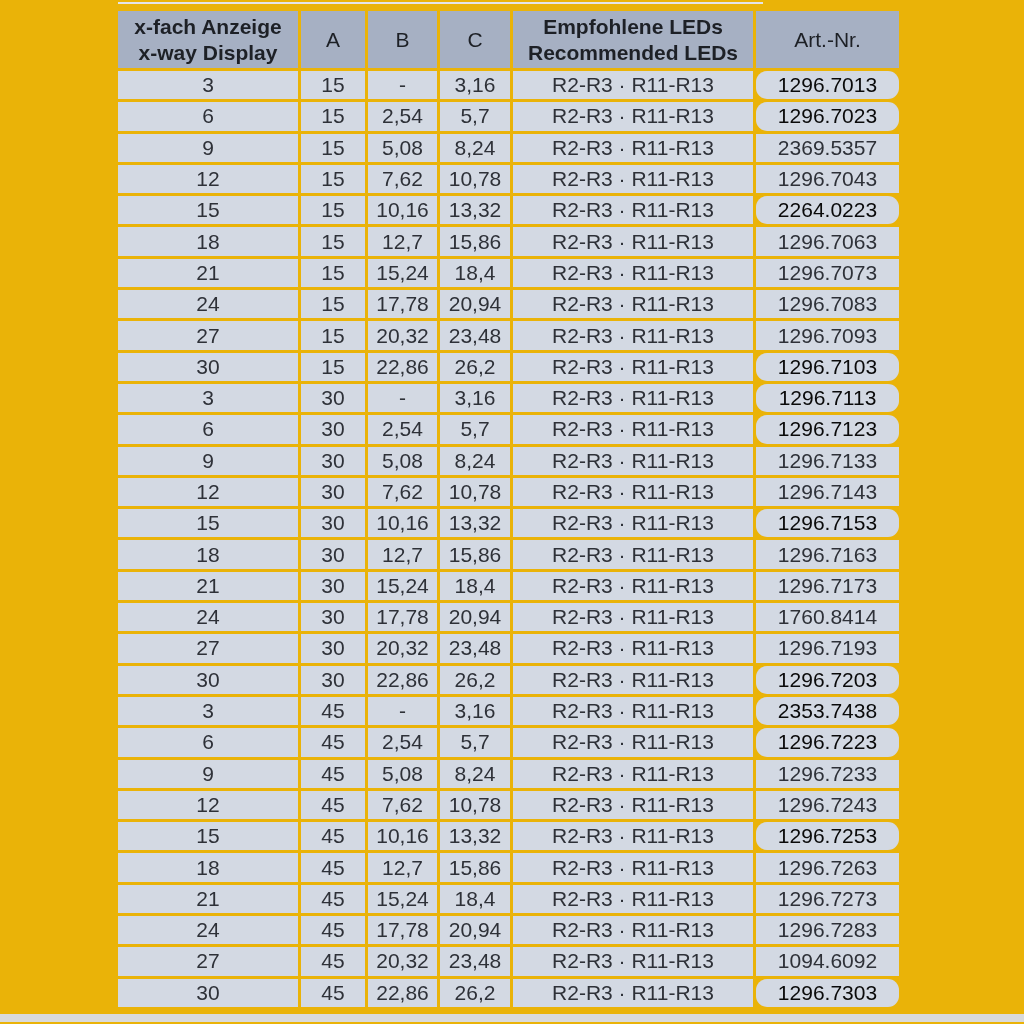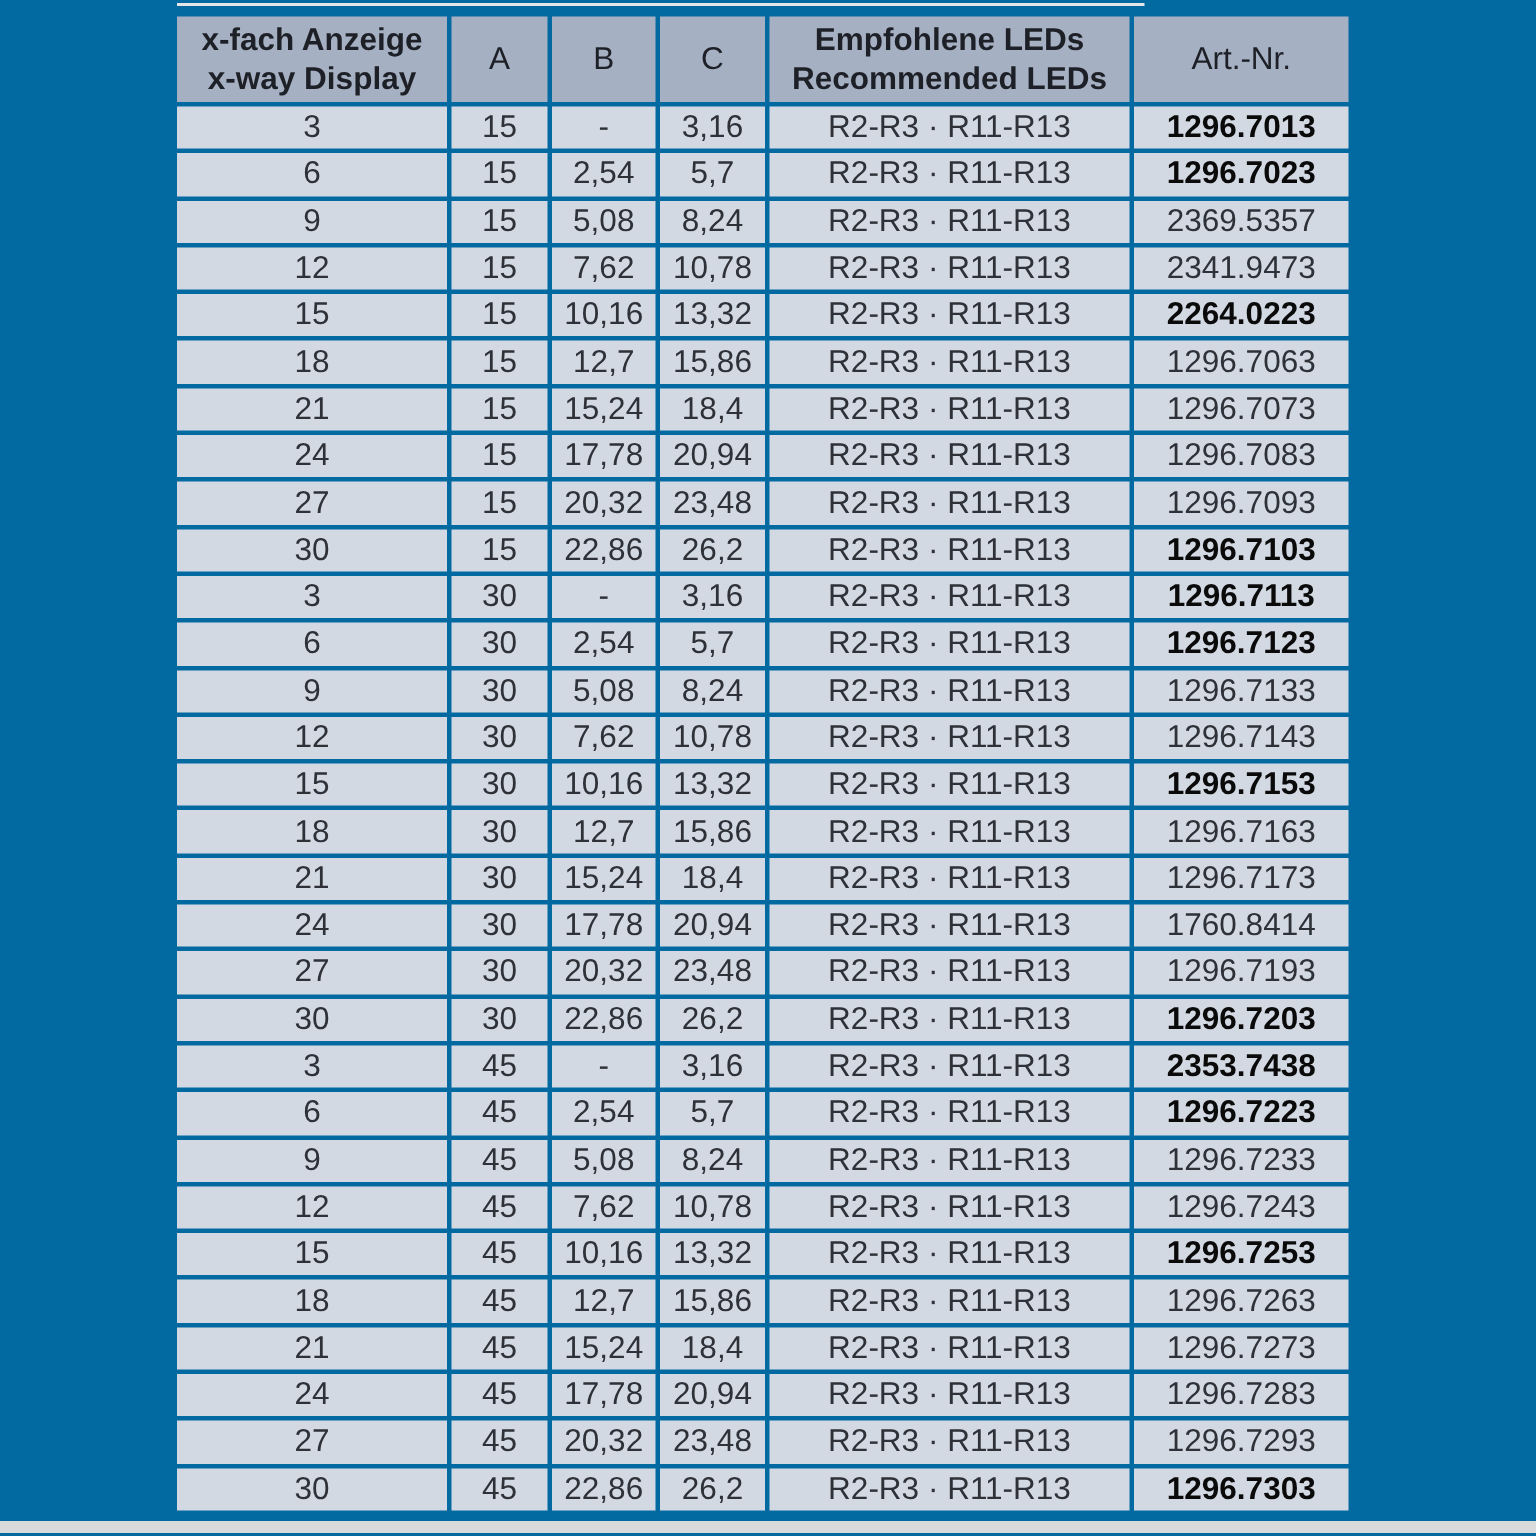--- a/index.html
+++ b/index.html
@@ -8,21 +8,21 @@
     width: 1024px;
     height: 1024px;
     background: #ffffff;
     overflow: hidden;
     font-family: "Liberation Sans", "DejaVu Sans", sans-serif;
   }
   .page {
     position: relative;
     width: 1024px;
     height: 1024px;
-    background: #0369a1;
+    background: #eab308;
   }
   .artifact-top {
     position: absolute;
     left: 118px;
     top: 2px;
     width: 645px;
     height: 2px;
     background: #e4e5e8;
   }
   .artifact-bottom {
@@ -68,22 +68,23 @@
     vertical-align: middle;
     font-size: 21px;
     line-height: 28px;
     font-weight: 400;
     color: #2e3138;
     padding: 0;
     white-space: nowrap;
     overflow: hidden;
   }
   table.led-table td.bold {
-    font-weight: 700;
+    font-weight: 400;
     color: #0a0a0a;
+    border-radius: 11px;
   }
 </style>
 </head>
 <body>
 
 <div class="page">
   <div class="artifact-top"></div>
 
   <table class="led-table">
     <colgroup>
@@ -134,21 +135,21 @@
           <td>8,24</td>
           <td>R2-R3 · R11-R13</td>
           <td>2369.5357</td>
         </tr>
         <tr>
           <td>12</td>
           <td>15</td>
           <td>7,62</td>
           <td>10,78</td>
           <td>R2-R3 · R11-R13</td>
-          <td>2341.9473</td>
+          <td>1296.7043</td>
         </tr>
         <tr>
           <td>15</td>
           <td>15</td>
           <td>10,16</td>
           <td>13,32</td>
           <td>R2-R3 · R11-R13</td>
           <td class="bold">2264.0223</td>
         </tr>
         <tr>
@@ -334,21 +335,21 @@
           <td>20,94</td>
           <td>R2-R3 · R11-R13</td>
           <td>1296.7283</td>
         </tr>
         <tr>
           <td>27</td>
           <td>45</td>
           <td>20,32</td>
           <td>23,48</td>
           <td>R2-R3 · R11-R13</td>
-          <td>1296.7293</td>
+          <td>1094.6092</td>
         </tr>
         <tr>
           <td>30</td>
           <td>45</td>
           <td>22,86</td>
           <td>26,2</td>
           <td>R2-R3 · R11-R13</td>
           <td class="bold">1296.7303</td>
         </tr>
       </tbody>

